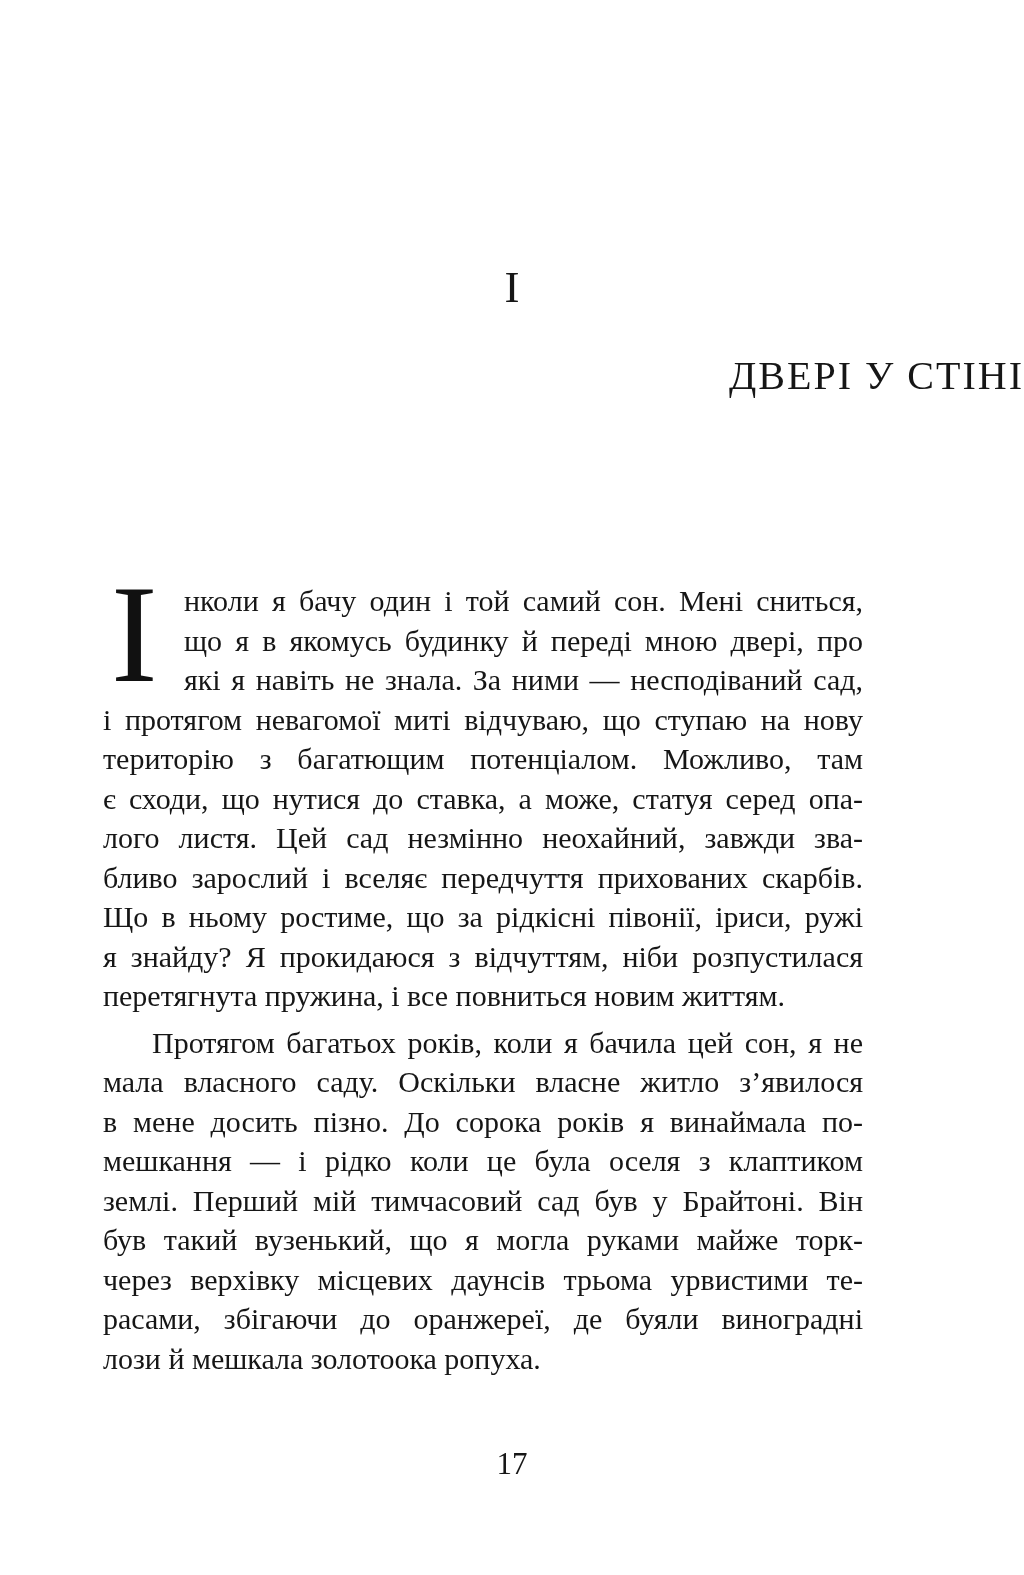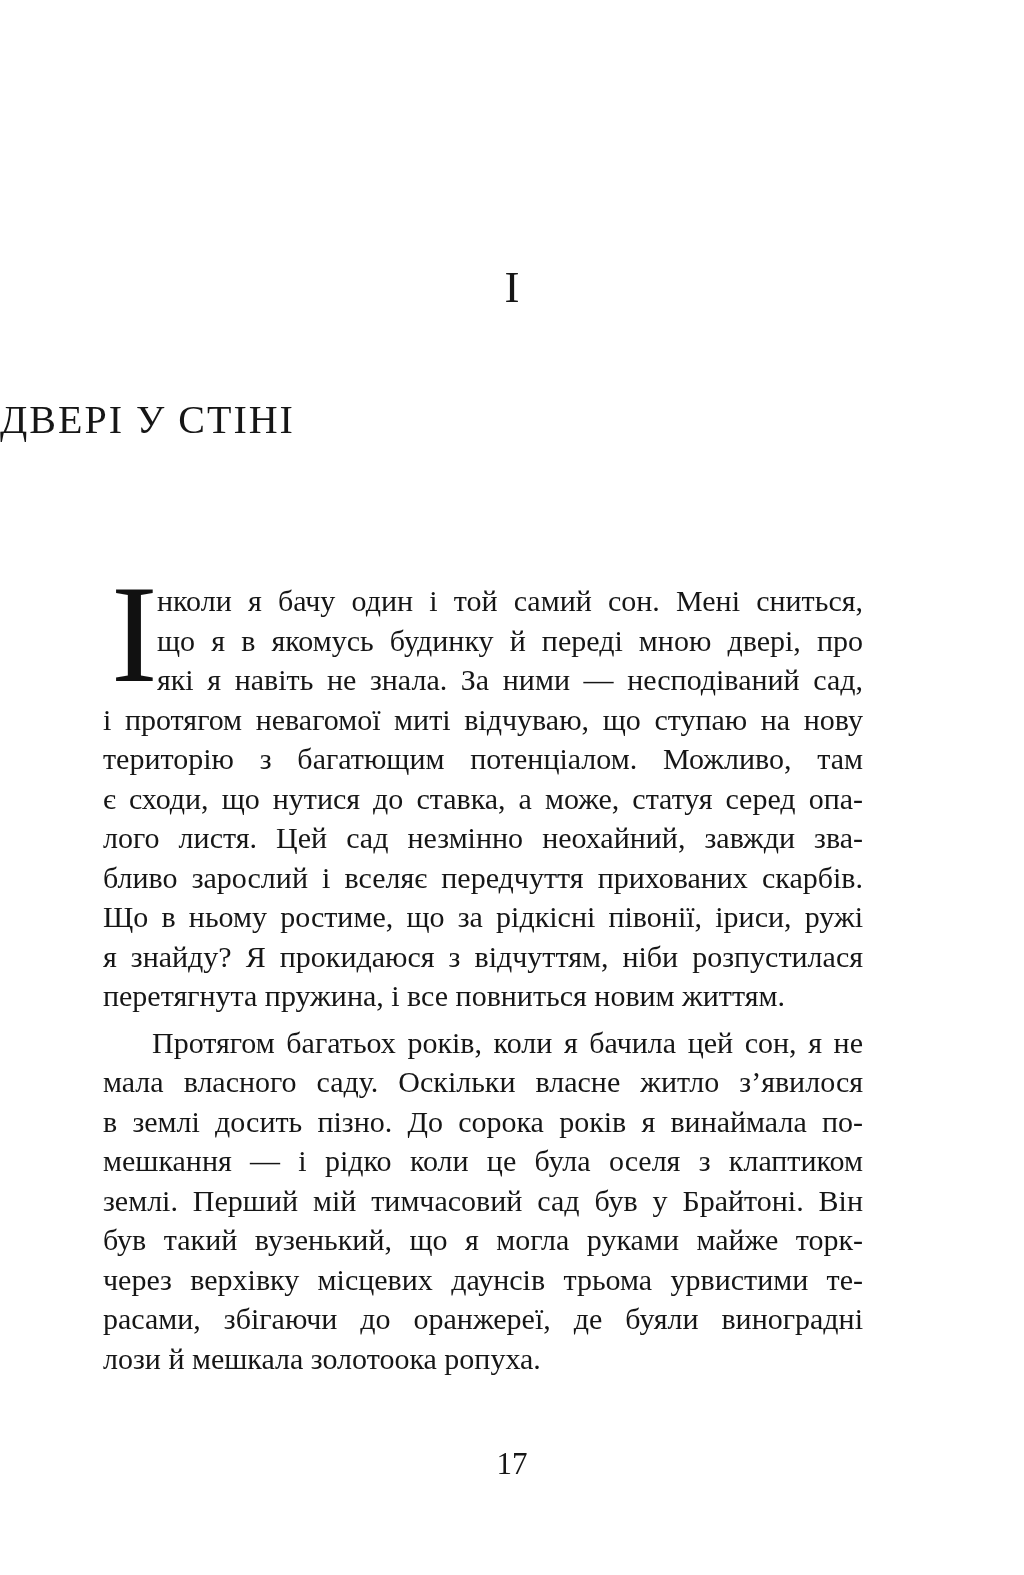--- a/index.html
+++ b/index.html
@@ -24,27 +24,26 @@
     text-align: center;
     font-size: 45px;
     line-height: 45px;
     color: #161616;
   }
   .chapter-title {
     position: absolute;
     top: 355px;
     left: 0;
     width: 100%;
-    text-align: left;
+    text-align: right;
     font-size: 40px;
     line-height: 42px;
     letter-spacing: 2px;
     color: #161616;
     white-space: nowrap;
-    margin-top: 44px;
   }
   .dropcap {
     position: absolute;
     left: 111px;
     top: 564px;
     font-size: 140px;
     line-height: 140px;
     color: #111111;
   }
   .body-text {
@@ -56,21 +55,21 @@
     line-height: 39.5px;
     color: #161616;
   }
   .line {
     text-align: justify;
     text-align-last: justify;
     text-justify: inter-word;
     white-space: normal;
   }
   .line.dc {
-    margin-left: 54px;
+    margin-left: 81px;
   }
   .line.indent {
     text-indent: 49px;
     margin-top: 7px;
   }
   .line.last {
     text-align: right;
     text-align-last: left;
   }
   .page-number {
@@ -107,21 +106,21 @@
       <div class="line">лого листя. Цей сад незмінно неохайний, завжди зва-</div>
       <div class="line">бливо зарослий і вселяє передчуття прихованих скарбів.</div>
       <div class="line">Що в ньому ростиме, що за рідкісні півонії, іриси, ружі</div>
       <div class="line">я знайду? Я прокидаюся з відчуттям, ніби розпустилася</div>
       <div class="line last">перетягнута пружина, і все повниться новим життям.</div>
     </div>
 
     <div class="para">
       <div class="line indent">Протягом багатьох років, коли я бачила цей сон, я не</div>
       <div class="line">мала власного саду. Оскільки власне житло з’явилося</div>
-      <div class="line">в землі досить пізно. До сорока років я винаймала по-</div>
+      <div class="line">в мене досить пізно. До сорока років я винаймала по-</div>
       <div class="line">мешкання — і рідко коли це була оселя з клаптиком</div>
       <div class="line">землі. Перший мій тимчасовий сад був у Брайтоні. Він</div>
       <div class="line">був такий вузенький, що я могла руками майже торк-</div>
       <div class="line">через верхівку місцевих даунсів трьома урвистими те-</div>
       <div class="line">расами, збігаючи до оранжереї, де буяли виноградні</div>
       <div class="line last">лози й мешкала золотоока ропуха.</div>
     </div>
 
   </div>
 

